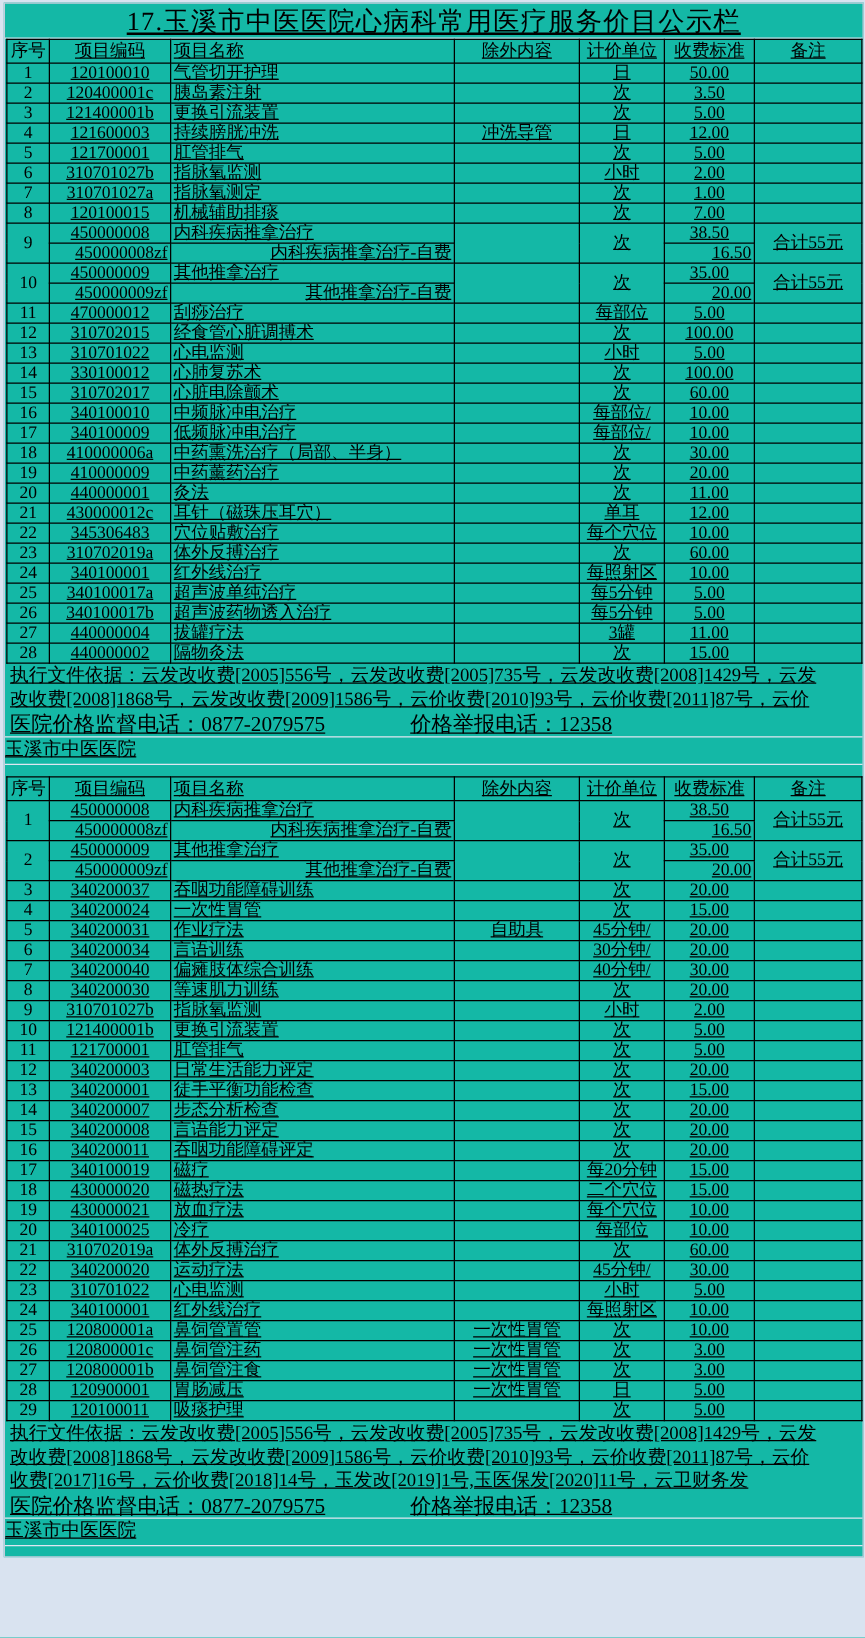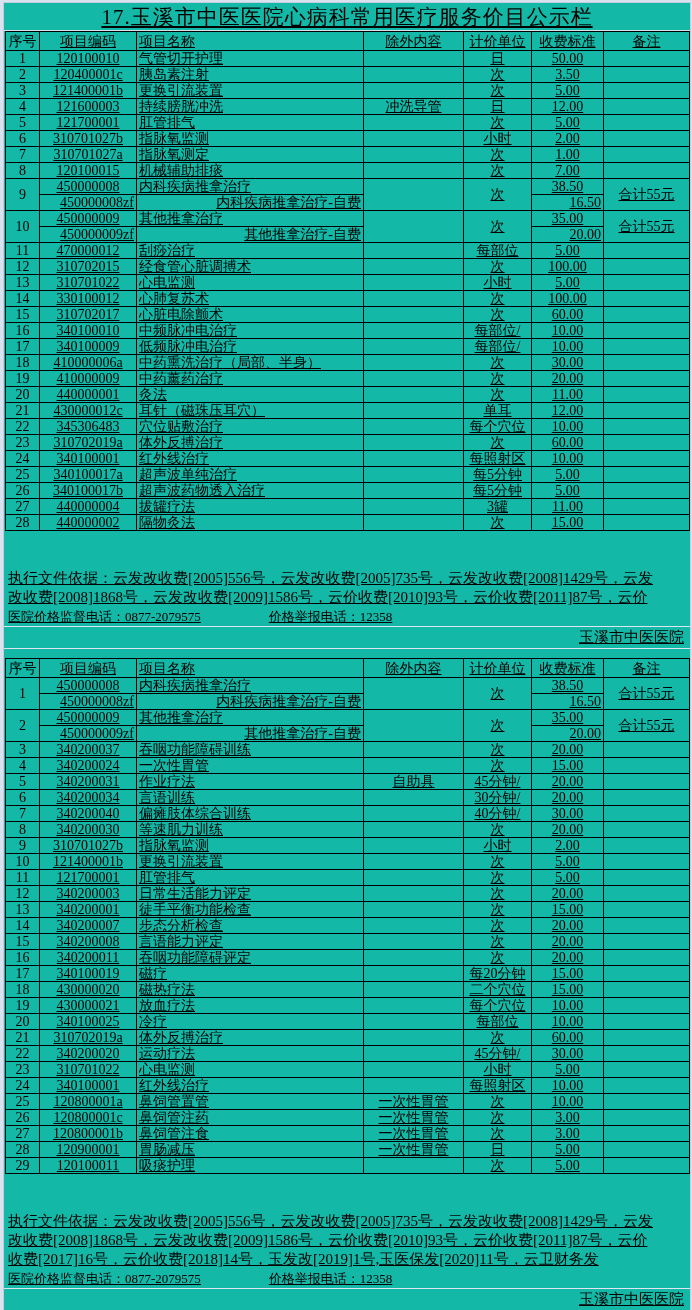--- a/index.html
+++ b/index.html
@@ -47,42 +47,41 @@
   }
   table.price th{height:18px;margin-left:20px;}
   .c{text-align:center;}
   .l{text-align:left;}
   .u{text-decoration:underline;}
   td.sr-top{border-bottom:none;}
   td.sr-bot{border-top:none;text-align:right;}
   .footer-block{
     border-top:none;
     padding:1px 4px 0 4px;
-    margin-top:37px;
   }
   .basis-line{
     font-size:15px;
     line-height:19px;
     text-decoration:underline;
     white-space:nowrap;
     overflow:hidden;
   }
   .phone-row{
-    font-size:13px;
+    font-size:17px;
     line-height:19px;
     padding:0 4px;
     border-bottom:1px solid #dfe6f1;
   }
   .phone-row .u{margin-right:0;}
   .phone-gap{display:inline-block;width:68px;}
   .sig-row{
     height:21px;
     font-size:15px;
     line-height:21px;
-    text-align:right;
+    text-align:left;
     padding-right:6px;
     border-bottom:1px solid #dfe6f1;
   }
   .gap-row{height:9px;}
 </style>
 </head>
 <body>
 
 <div class="sheet" id="sheet">
     <div class="section">

